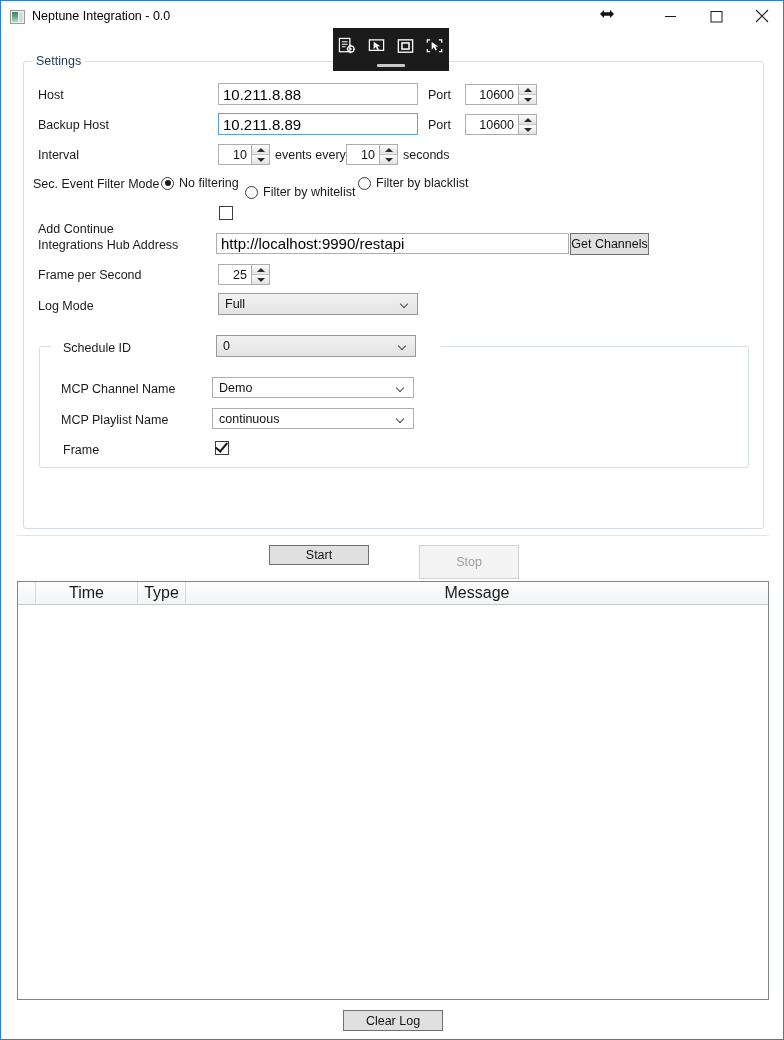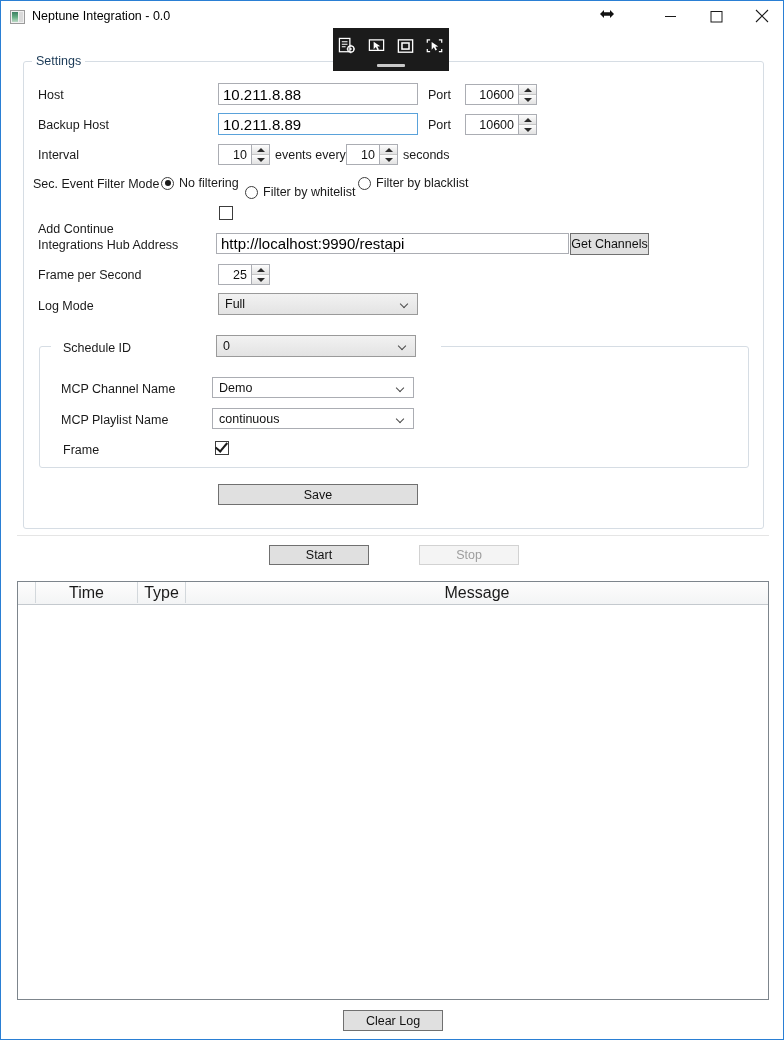--- a/index.html
+++ b/index.html
@@ -511,25 +511,24 @@
   <div class="combo white" style="left:211px; top:407px; width:202px; height:21px;">
     <span class="cv">continuous</span>
     <span class="chev"></span>
   </div>
 
   <div class="lbl" style="left:62px; top:442px;">Frame</div>
   <div class="checkbox" style="left:214px; top:440px;">
     <span class="tick"></span>
   </div>
 
-  <div class="btn" style="left:217px; top:483px; width:200px; height:21px;">Save</div>
 
   <div id="separator"></div>
   <div class="btn" style="left:268px; top:544px; width:100px; height:20px;">Start</div>
-  <div class="btn disabled" style="left:418px; top:544px; width:100px; height:20px;">Stop</div>
+  <div class="btn disabled" style="left:418px; top:544px; width:100px; height:34px;">Stop</div>
 
   <div id="log-grid">
     <div id="grid-header">
       <div class="gh corner"></div>
       <div class="gh time">Time</div>
       <div class="gh type">Type</div>
       <div class="gh msg">Message</div>
     </div>
   </div>
 

